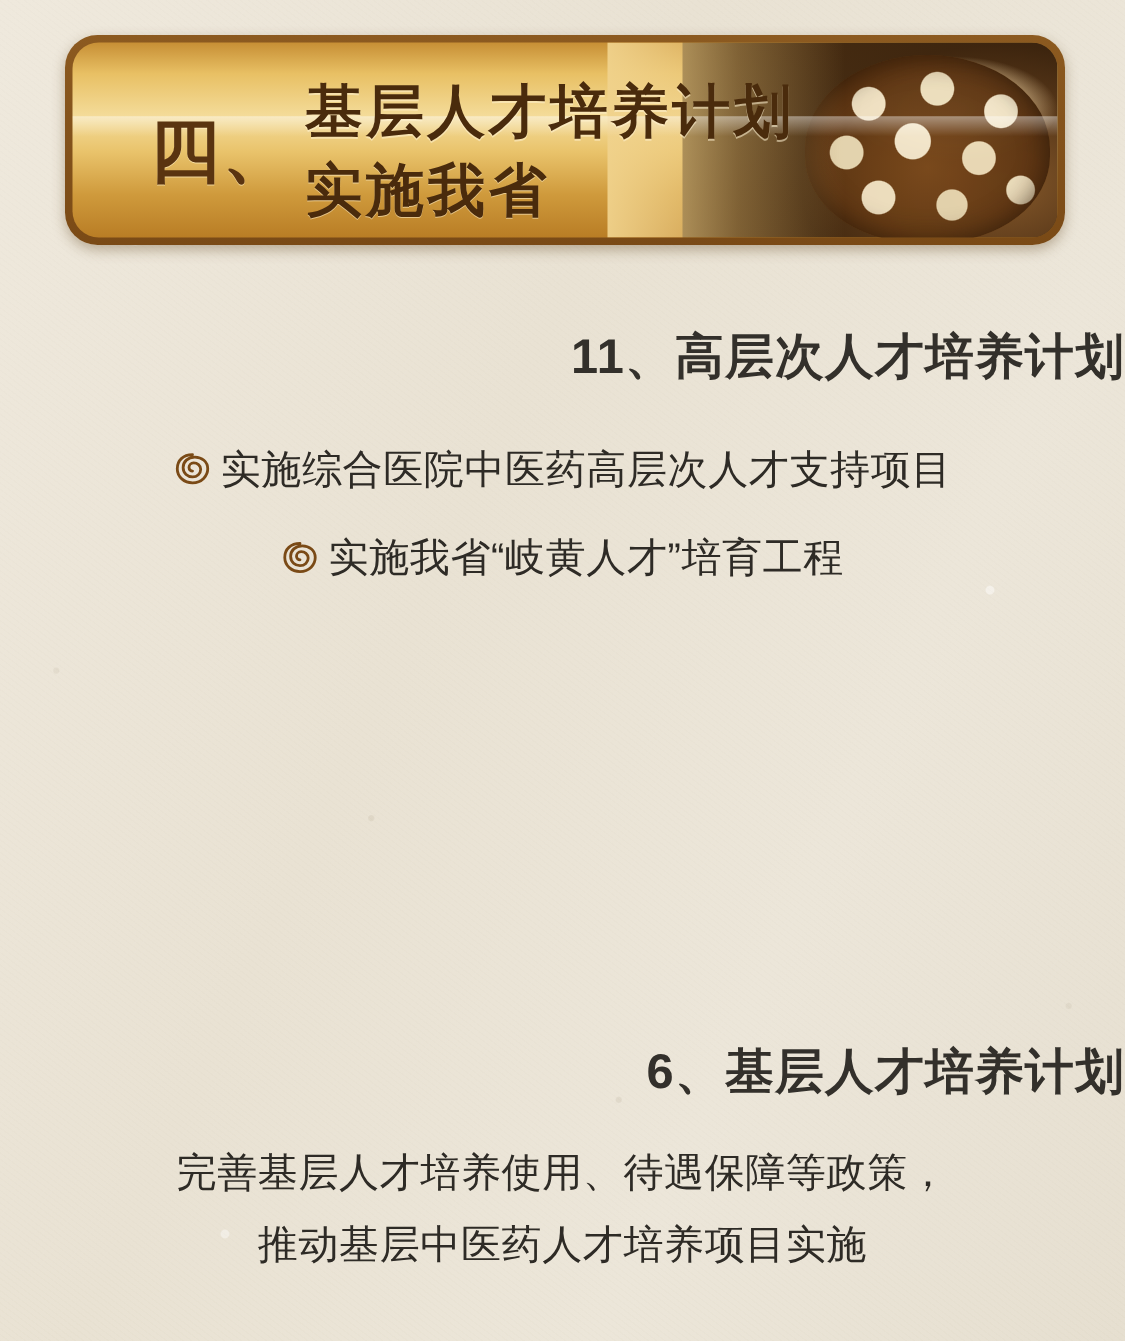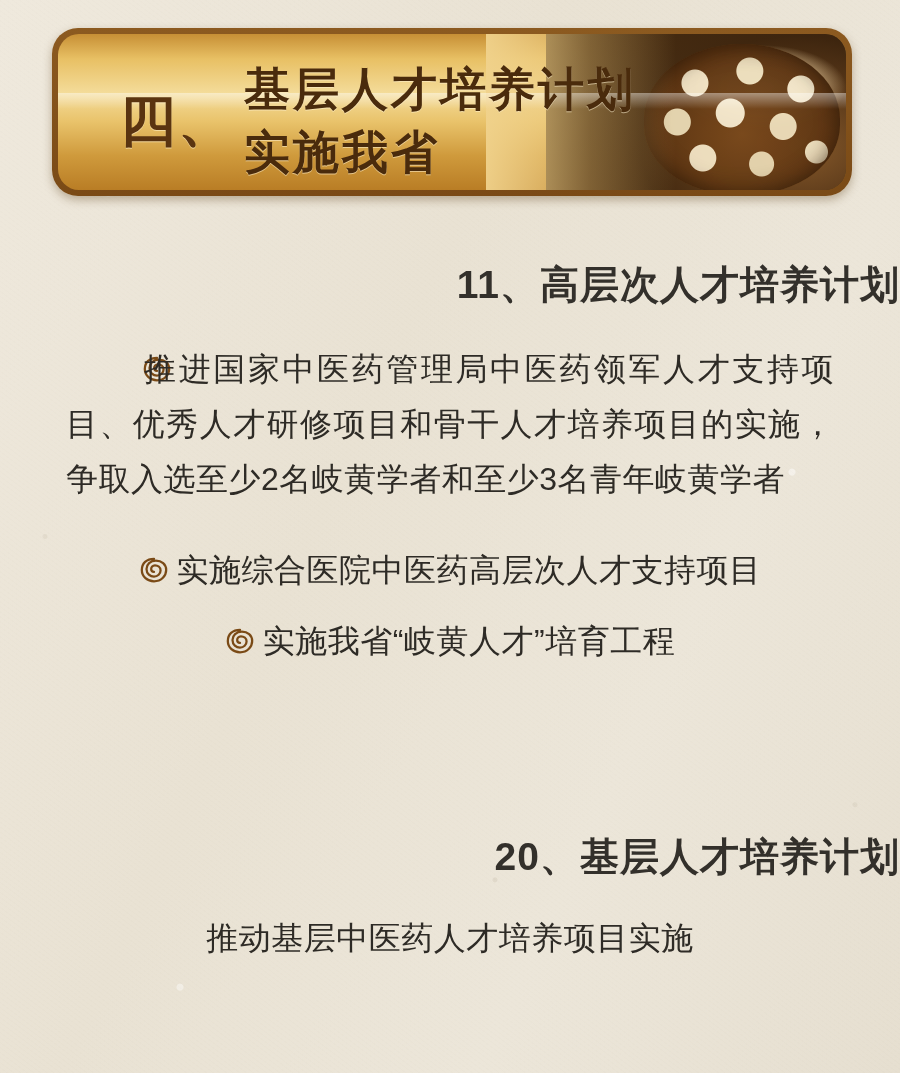--- a/index.html
+++ b/index.html
@@ -230,45 +230,39 @@
           <span class="l1">基层人才培养计划</span>
           <span class="l2">实施我省</span>
         </div>
       </div>
     </div>
   </div>
 
   <div class="section sec1">
     <div class="sec-head">11、高层次人才培养计划</div>
 
-    <div class="para para-first">
-      <span class="bullet-icon">
-        <svg viewBox="0 0 32 32" width="30" height="30" aria-hidden="true">
-          <path d="M16 4 C8 4 3 9 3 16 C3 23 9 28 16 28 C24 28 29 22 29 16 C29 10 24 6 18 6 C12 6 8 10 8 15 C8 20 12 23 16 23 C20 23 23 20 23 16.5 C23 13 20 11 17 11 C14.5 11 13 13 13 15 C13 17 14.5 18 16 18" fill="none" stroke="#7a4a16" stroke-width="2.4" stroke-linecap="round"></path>
-        </svg>
-      </span><span>推进国家中医药管理局中医药领军人才支持项目、优秀人才研修项目和骨干人才培养项目的实施，争取入选至少2名岐黄学者和至少3名青年岐黄学者</span>
-    </div>
 
     <div class="bullet-line center" style="margin-top:36px;">
       <span class="bullet-icon">
         <svg viewBox="0 0 32 32" width="30" height="30" aria-hidden="true">
           <path d="M16 4 C8 4 3 9 3 16 C3 23 9 28 16 28 C24 28 29 22 29 16 C29 10 24 6 18 6 C12 6 8 10 8 15 C8 20 12 23 16 23 C20 23 23 20 23 16.5 C23 13 20 11 17 11 C14.5 11 13 13 13 15 C13 17 14.5 18 16 18" fill="none" stroke="#7a4a16" stroke-width="2.4" stroke-linecap="round"></path>
         </svg>
       </span><span>实施综合医院中医药高层次人才支持项目</span>
     </div>
 
     <div class="bullet-line center" style="margin-top:16px;">
       <span class="bullet-icon">
         <svg viewBox="0 0 32 32" width="30" height="30" aria-hidden="true">
           <path d="M16 4 C8 4 3 9 3 16 C3 23 9 28 16 28 C24 28 29 22 29 16 C29 10 24 6 18 6 C12 6 8 10 8 15 C8 20 12 23 16 23 C20 23 23 20 23 16.5 C23 13 20 11 17 11 C14.5 11 13 13 13 15 C13 17 14.5 18 16 18" fill="none" stroke="#7a4a16" stroke-width="2.4" stroke-linecap="round"></path>
         </svg>
       </span><span>实施我省“岐黄人才”培育工程</span>
     </div>
   </div>
 
   <div class="section sec2">
-    <div class="sec-head">20、基层人才培养计划</div>
+    <div class="sec-head">6、基层人才培养计划</div>
     <div class="body-center">
+      <div>完善基层人才培养使用、待遇保障等政策，</div>
       <div>推动基层中医药人才培养项目实施</div>
     </div>
   </div>
 
 </div>
 
 </body></html>

